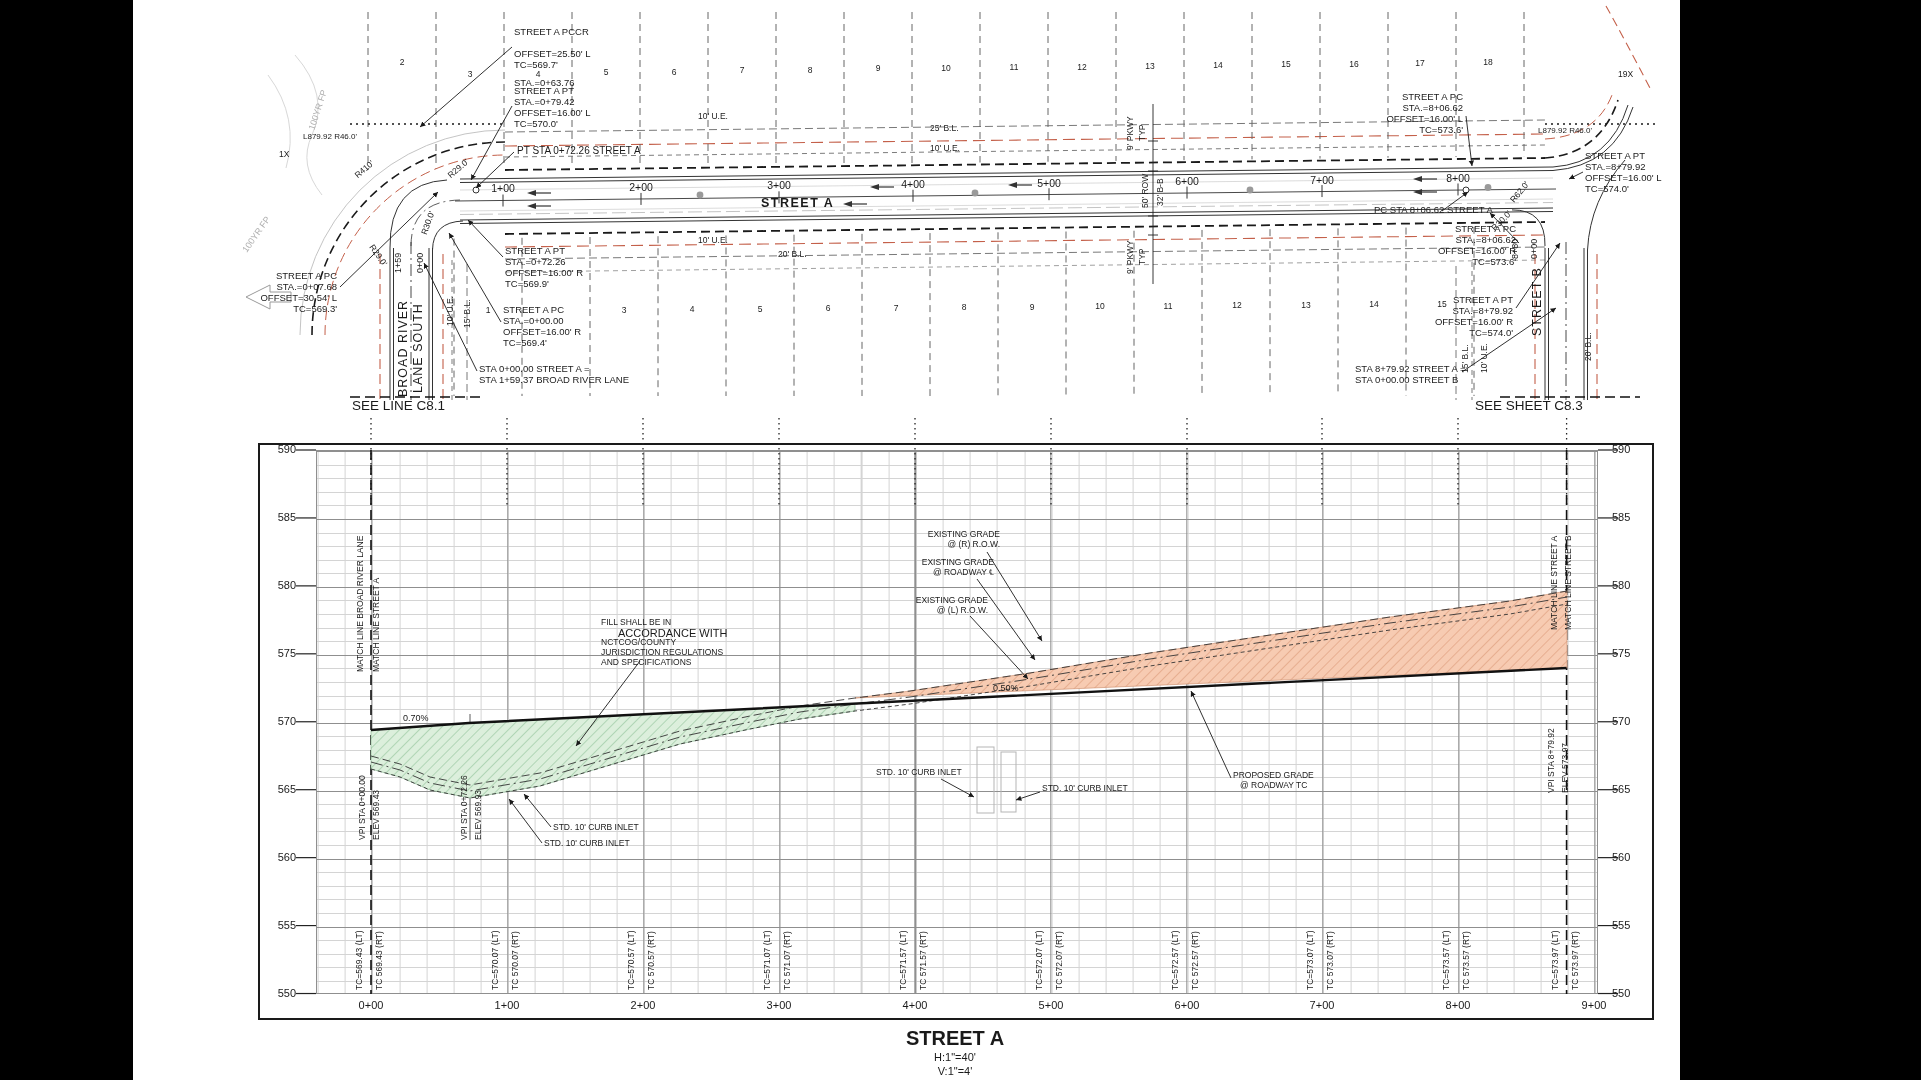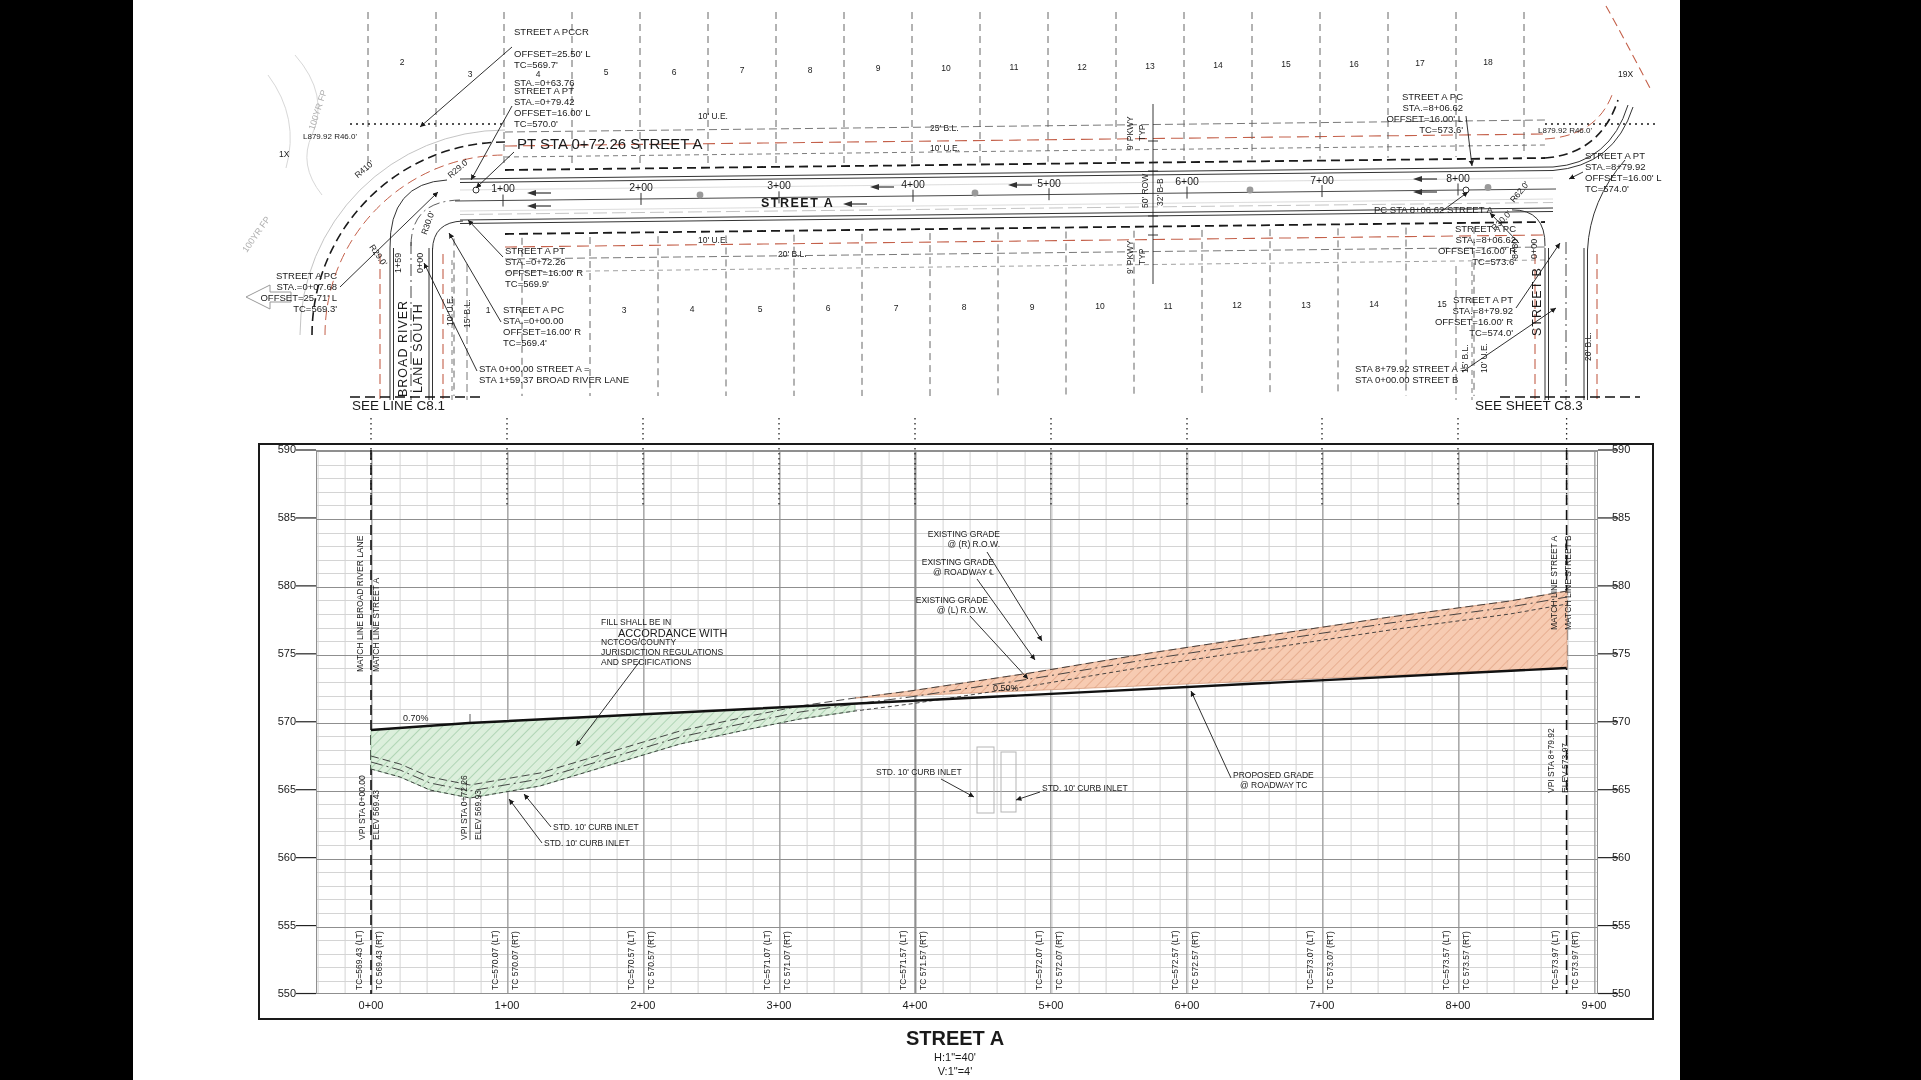--- a/index.html
+++ b/index.html
@@ -226,32 +226,32 @@
     </svg>
   <div id="labels">
       <div class="lbl" style="font-size: 9.5px; left: 514px; top: 27px;">STREET A PCCR</div>
       <div class="lbl" style="font-size: 9.5px; left: 514px; top: 38px; margin-top: 40px;">STA.=0+63.76</div>
       <div class="lbl" style="font-size: 9.5px; left: 514px; top: 49px;">OFFSET=25.50' L</div>
       <div class="lbl" style="font-size: 9.5px; left: 514px; top: 60px;">TC=569.7'</div>
       <div class="lbl" style="font-size: 9.5px; left: 514px; top: 86px;">STREET A PT</div>
       <div class="lbl" style="font-size: 9.5px; left: 514px; top: 97px;">STA.=0+79.42</div>
       <div class="lbl" style="font-size: 9.5px; left: 514px; top: 108px;">OFFSET=16.00' L</div>
       <div class="lbl" style="font-size: 9.5px; left: 514px; top: 119px;">TC=570.0'</div>
-      <div class="lbl" style="font-size: 15px; left: 517px; top: 136px; text-align: center;">PT STA 0+72.26 STREET A</div>
+      <div class="lbl" style="font-size: 10px; left: 517px; top: 146px; text-align: center;">PT STA 0+72.26 STREET A</div>
       <div class="lbl" style="font-size: 8px; left: 303px; top: 133px;">L879.92 R46.0'</div>
       <div class="lbl" style="font-size: 8.5px; left: 279px; top: 150px;">1X</div>
       <div class="lbl" style="font-size: 9px; color: rgb(176, 176, 176); left: 312px; top: 125px; transform-origin: 0px 50%; transform: rotate(-72deg);">100YR FP</div>
       <div class="lbl" style="font-size: 9px; color: rgb(176, 176, 176); left: 245px; top: 247px; transform-origin: 0px 50%; transform: rotate(-55deg);">100YR FP</div>
       <div class="lbl" style="font-size: 8.5px; left: 356px; top: 172px; transform-origin: 0px 50%; transform: rotate(-40deg);">R410'</div>
       <div class="lbl" style="font-size: 8.5px; left: 449px; top: 172px; transform-origin: 0px 50%; transform: rotate(-40deg);">R29.0'</div>
       <div class="lbl" style="font-size: 8.5px; left: 371px; top: 241px; transform-origin: 0px 50%; transform: rotate(55deg);">R29.0'</div>
       <div class="lbl" style="font-size: 8.5px; left: 424px; top: 230px; transform-origin: 0px 50%; transform: rotate(-70deg);">R30.0'</div>
       <div class="lbl" style="font-size: 9.5px; left: 117px; top: 271px; width: 220px; text-align: right;">STREET A PC</div>
       <div class="lbl" style="font-size: 9.5px; left: 117px; top: 282px; width: 220px; text-align: right;">STA.=0+07.68</div>
-      <div class="lbl" style="font-size: 9.5px; left: 117px; top: 293px; width: 220px; text-align: right;">OFFSET=25.71' L</div>
+      <div class="lbl" style="font-size: 9.5px; left: 117px; top: 293px; width: 220px; text-align: right;">OFFSET=30.54' L</div>
       <div class="lbl" style="font-size: 9.5px; left: 117px; top: 304px; width: 220px; text-align: right;">TC=569.3'</div>
       <div class="lbl v" style="font-size: 9px; left: 394px; top: 273px;">1+59</div>
       <div class="lbl v" style="font-size: 9px; left: 416px; top: 273px;">0+00</div>
       <div class="lbl v" style="font-size: 12.5px; letter-spacing: 1px; left: 397px; top: 397px;">BROAD RIVER</div>
       <div class="lbl v" style="font-size: 12.5px; letter-spacing: 1px; left: 412px; top: 393px;">LANE SOUTH</div>
       <div class="lbl v" style="font-size: 8.5px; left: 446px; top: 326px;">10' U.E.</div>
       <div class="lbl v" style="font-size: 8.5px; left: 463px; top: 328px;">15' B.L.</div>
       <div class="lbl" style="font-size: 9.5px; left: 505px; top: 246px;">STREET A PT</div>
       <div class="lbl" style="font-size: 9.5px; left: 505px; top: 257px;">STA.=0+72.26</div>
       <div class="lbl" style="font-size: 9.5px; left: 505px; top: 268px;">OFFSET=16.00' R</div>

